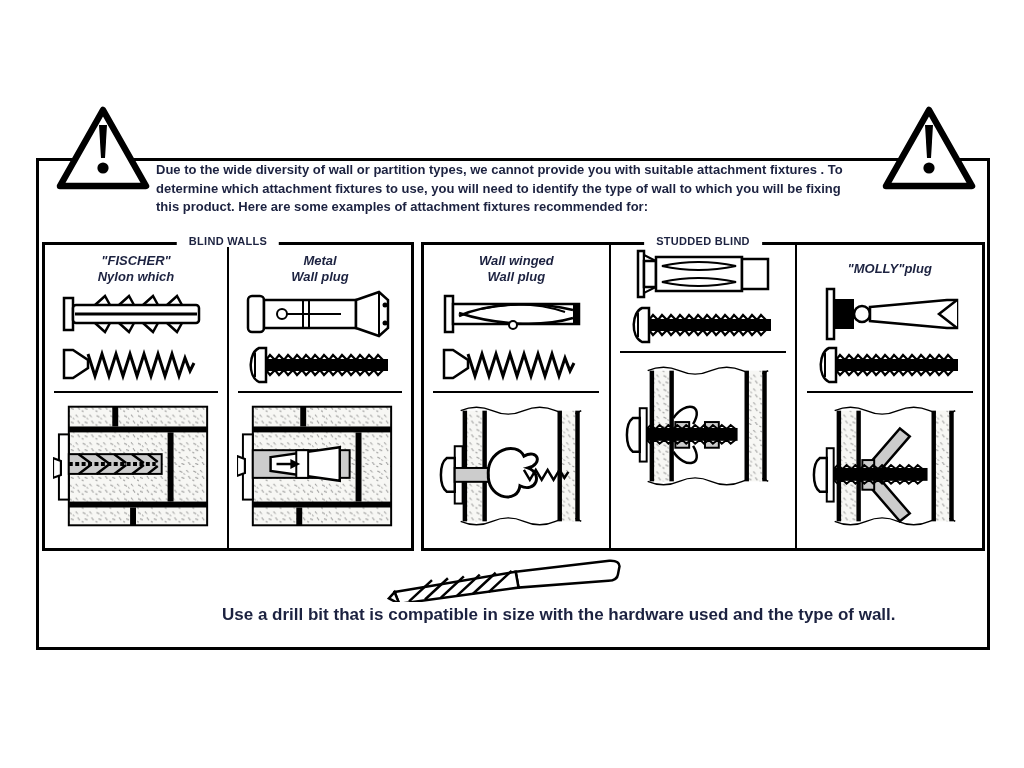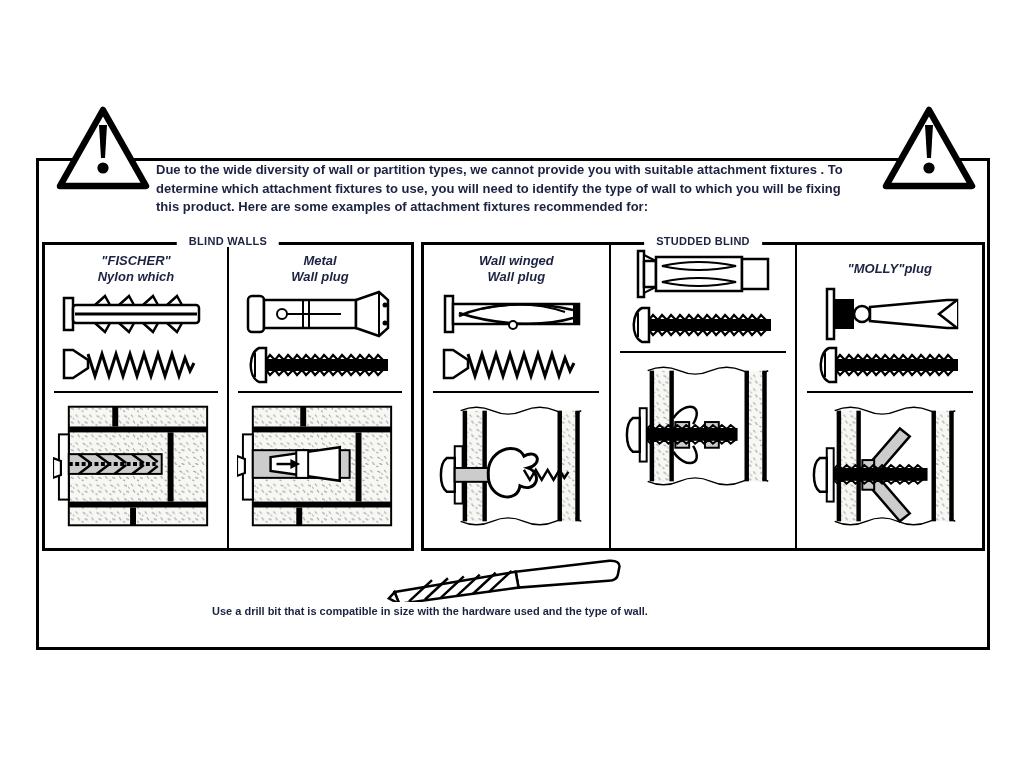--- a/index.html
+++ b/index.html
@@ -34,21 +34,21 @@
   .col + .col{border-left:2.5px solid #000;}
   .col-label{
     margin-top:7px;height:33px;display:flex;flex-direction:column;justify-content:center;
     text-align:center;font-style:italic;font-weight:bold;font-size:13px;line-height:15.5px;
   }
   .fig-plug{height:58px;display:flex;align-items:center;}
   .fig-screw{height:42px;display:flex;align-items:center;}
   .col-divider{width:90%;border-top:2px solid #000;margin:6px 0 3px 0;}
   .fig-cross{margin-top:2px;}
   .drill{position:absolute;left:384px;top:554px;z-index:2;}
-  .footer-text{position:absolute;left:212px;top:605px;font-size:11px;font-weight:bold;z-index:2;}
+  .footer-text{position:absolute;left:222px;top:605px;font-size:17px;font-weight:bold;z-index:2;}
 </style>
 </head>
 <body>
 
 <svg width="0" height="0" style="position:absolute" aria-hidden="true">
   <defs>
     <pattern id="speck" width="14" height="14" patternUnits="userSpaceOnUse">
       <rect width="14" height="14" fill="#f7f7f4"></rect>
       <path d="M2,3 l3,1.5 M9,2 l2,2.5 M4,9.5 l3,1 M11,8 l2,3 M6,5.5 l1.5,1 M1,12 l2,1" stroke="#8a8a8a" stroke-width="1" fill="none"></path>
     </pattern>

